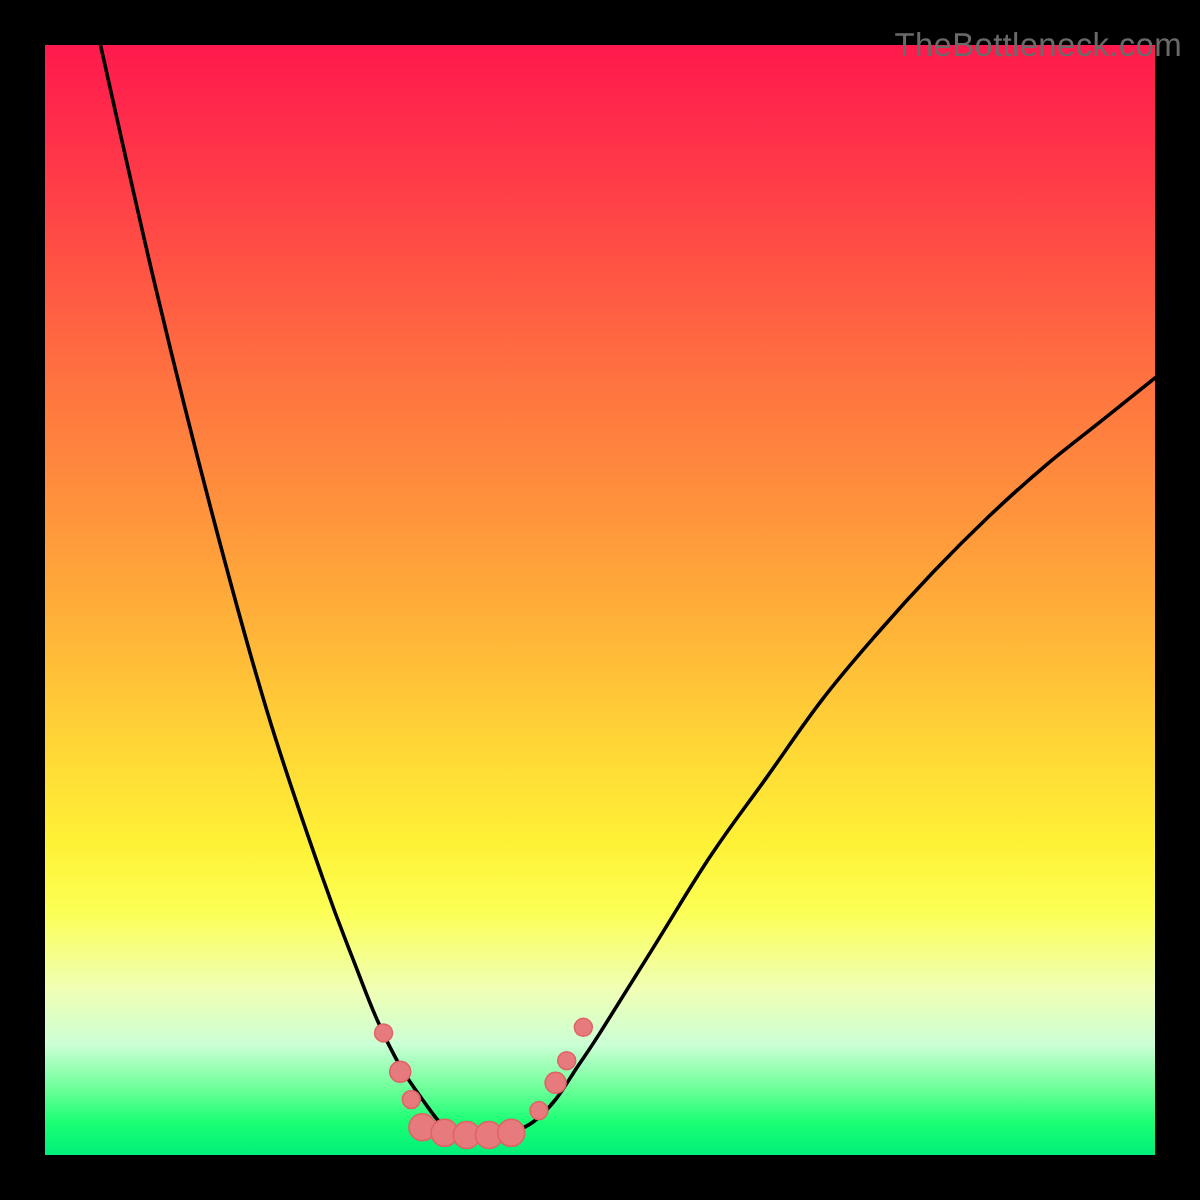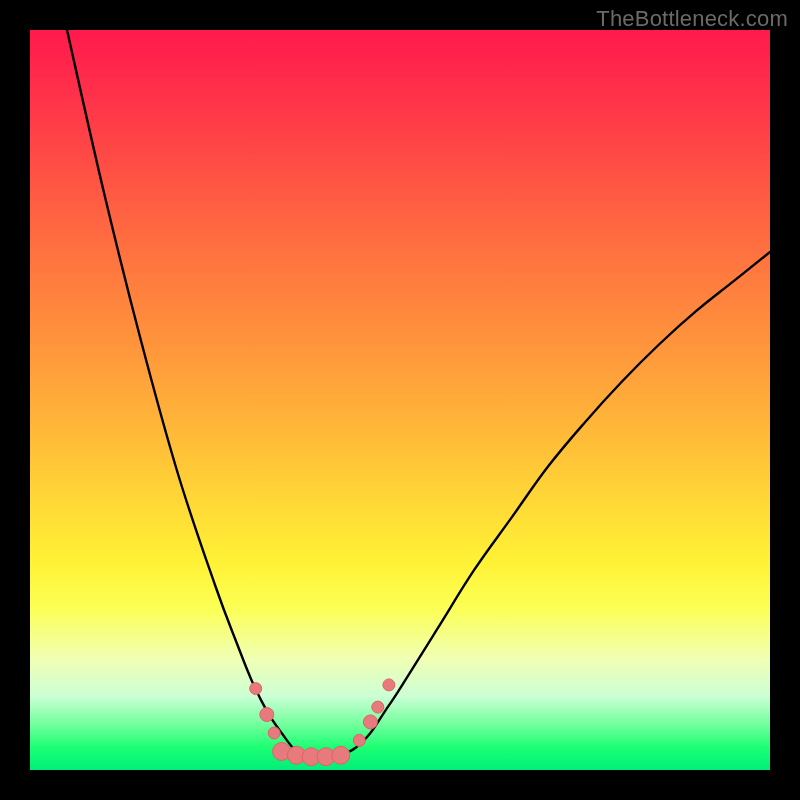--- a/index.html
+++ b/index.html
@@ -12,21 +12,21 @@
     font-family: Arial, Helvetica, sans-serif;
   }
   .frame {
     position: relative;
     width: 800px;
     height: 800px;
     background: #000;
   }
   .watermark {
     position: absolute;
-    top: 6px;
+    top: 17px;
     right: 12px;
     color: #6a6a6a;
     font-size: 22px;
     font-weight: 500;
     z-index: 10;
     letter-spacing: 0.2px;
   }
   .plot-area {
     position: absolute;
     left: 30px;

